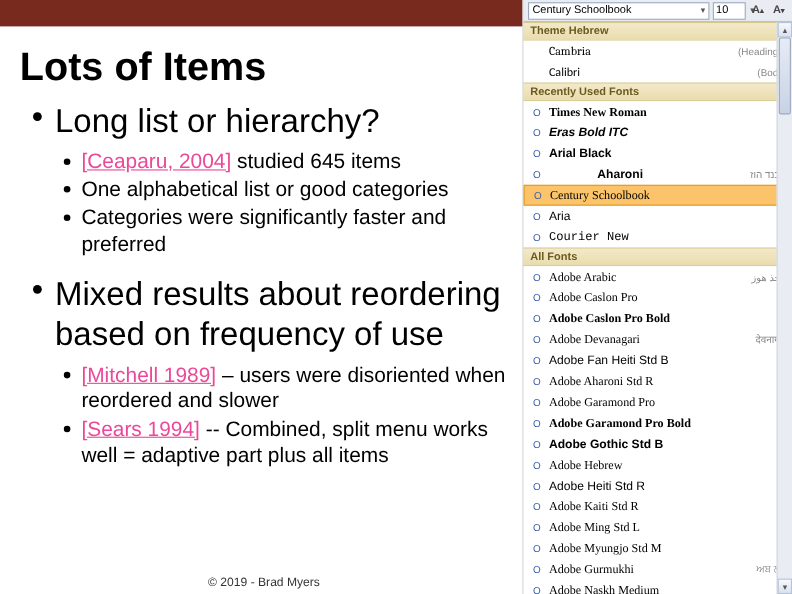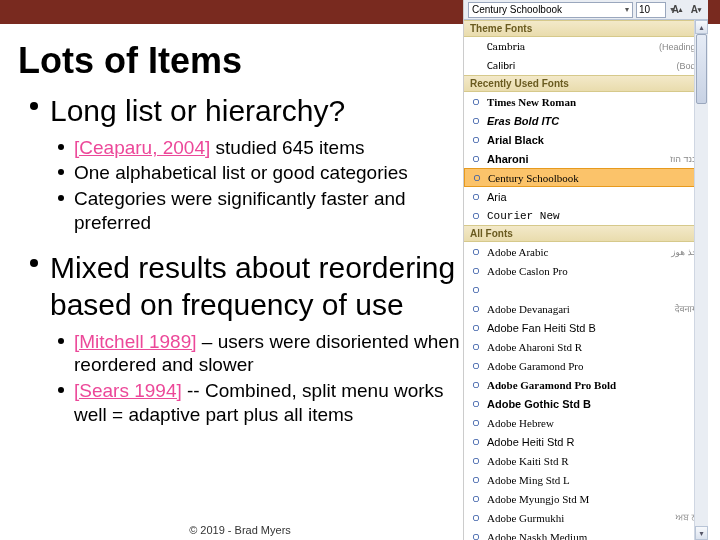--- a/index.html
+++ b/index.html
@@ -13,21 +13,21 @@
   ul.level1 > li > .bullet-row { display: flex; align-items: flex-start; }
   ul.level1 > li > .bullet-row > .dot { width: 8px; height: 8px; border-radius: 50%; background: #000; margin-top: 10px; margin-right: 12px; flex-shrink: 0; }
   ul.level1 > li > .bullet-row > .txt { font-size: 30px; line-height: 1.25; }
   ul.level2 { list-style: none; padding: 6px 0 6px 28px; }
   ul.level2 > li { display: flex; align-items: flex-start; margin-bottom: 2px; }
   ul.level2 .dot2 { width: 6px; height: 6px; border-radius: 50%; background: #000; margin-top: 8px; margin-right: 10px; flex-shrink: 0; }
   ul.level2 .txt2 { font-size: 19px; line-height: 1.25; }
   .cite { text-decoration: underline; color: #ec4899; }
   .footer { position: absolute; bottom: 4px; left: 5px; width: 470px; text-align: center; font-size: 11px; color: #333; }
   
-  .fontpanel { position: absolute; top: 0; right: 12px; width: 245px; height: 540px; border-left: 1px solid #ccc; background: #f9f9f7; font-size: 11px; }
+  .fontpanel { position: absolute; top: 0; right: 0; width: 245px; height: 540px; border-left: 1px solid #ccc; background: #f9f9f7; font-size: 11px; }
   .fp-toolbar { height: 20px; background: #e9edf3; border-bottom: 1px solid #b8c4d6; display: flex; align-items: center; padding: 0 4px; gap: 3px; }
   .fp-fontname { flex: 1; height: 16px; background: #fff; border: 1px solid #9aa7bd; font-size: 10px; padding: 1px 3px; display: flex; align-items: center; justify-content: space-between; }
   .fp-size { width: 30px; height: 16px; background: #fff; border: 1px solid #9aa7bd; font-size: 10px; padding: 1px 2px; display: flex; align-items: center; justify-content: space-between; gap: 20px; }
   .chev { font-size: 8px; color: #555; }
   .fp-btn { width: 16px; height: 16px; display: inline-flex; align-items: center; justify-content: center; font-size: 10px; color: #444; }
   .fp-section { background: linear-gradient(#f3e9c9,#e9dcad); border-top: 1px solid #d6c98b; border-bottom: 1px solid #d6c98b; height: 17px; font-size: 10px; font-weight: bold; color: #6a5b20; display: flex; align-items: center; padding-left: 6px; }
   .fp-list { background: #fff; }
   .fp-item { display: flex; align-items: center; height: 19px; padding: 0 5px; border-bottom: 0; }
   .fp-item .ic { width: 14px; text-align: center; font-size: 9px; color: #3a5ea8; margin-right: 4px; }
   .fp-item .nm { flex: 1; }
@@ -95,21 +95,21 @@
       </div>
       <div class="fp-size">
         <span>10</span>
         <span class="chev">▾</span>
       </div>
       <span class="fp-btn" style="font-weight:bold;">A<sup style="font-size:7px;">▴</sup></span>
       <span class="fp-btn" style="font-weight:bold;">A<sub style="font-size:7px;">▾</sub></span>
     </div>
 
     <div id="fp-body">
-        <div class="fp-section">Theme Fonts</div>
+        <div class="fp-section">Theme Hebrew</div>
         <div class="fp-list">
           <div class="fp-item">
             <span class="ic"></span>
             <span class="nm" style="font-family: Cambria, Georgia, serif;">Cambria</span>
             <span class="meta">(Headings)</span>
           </div>
           <div class="fp-item">
             <span class="ic"></span>
             <span class="nm" style="font-family: Calibri, Arial, sans-serif;">Calibri</span>
             <span class="meta">(Body)</span>
@@ -127,21 +127,21 @@
             <span class="nm" style="font-family: Arial, sans-serif; font-weight:bold; font-style:italic;">Eras Bold ITC</span>
             <span class="meta"></span>
           </div>
           <div class="fp-item">
             <span class="ic">O</span>
             <span class="nm" style="font-family: 'Arial Black', Arial, sans-serif; font-weight:900;">Arial Black</span>
             <span class="meta"></span>
           </div>
           <div class="fp-item">
             <span class="ic">O</span>
-            <span class="nm" style="font-family: Arial, sans-serif; font-weight:bold;">Aharoni</span>
+            <span class="nm" style="font-family: Arial, sans-serif; font-weight:bold;margin-left:44px;">Aharoni</span>
             <span class="meta">אבנד הוז</span>
           </div>
           <div class="fp-item highlight">
             <span class="ic">O</span>
             <span class="nm" style="font-family: 'Century Schoolbook', Georgia, serif;">Century Schoolbook</span>
             <span class="meta"></span>
           </div>
           <div class="fp-item">
             <span class="ic">O</span>
             <span class="nm" style="font-family: Arial, sans-serif;">Aria</span>
@@ -160,20 +160,21 @@
             <span class="nm" style="font-family: Georgia, serif;">Adobe Arabic</span>
             <span class="meta">أيجذ هوز</span>
           </div>
           <div class="fp-item">
             <span class="ic">O</span>
             <span class="nm" style="font-family: Georgia, serif;">Adobe Caslon Pro</span>
             <span class="meta"></span>
           </div>
           <div class="fp-item">
             <span class="ic">O</span>
+            <span class="nm" style="font-family: Georgia, serif; font-weight:bold;">Adobe Caslon Pro Bold</span>
             <span class="meta"></span>
           </div>
           <div class="fp-item">
             <span class="ic">O</span>
             <span class="nm" style="font-family: Georgia, serif;">Adobe Devanagari</span>
             <span class="meta">देवनागरी</span>
           </div>
           <div class="fp-item">
             <span class="ic">O</span>
             <span class="nm" style="font-family: Liberation Sans, sans-serif;">Adobe Fan Heiti Std B</span>

